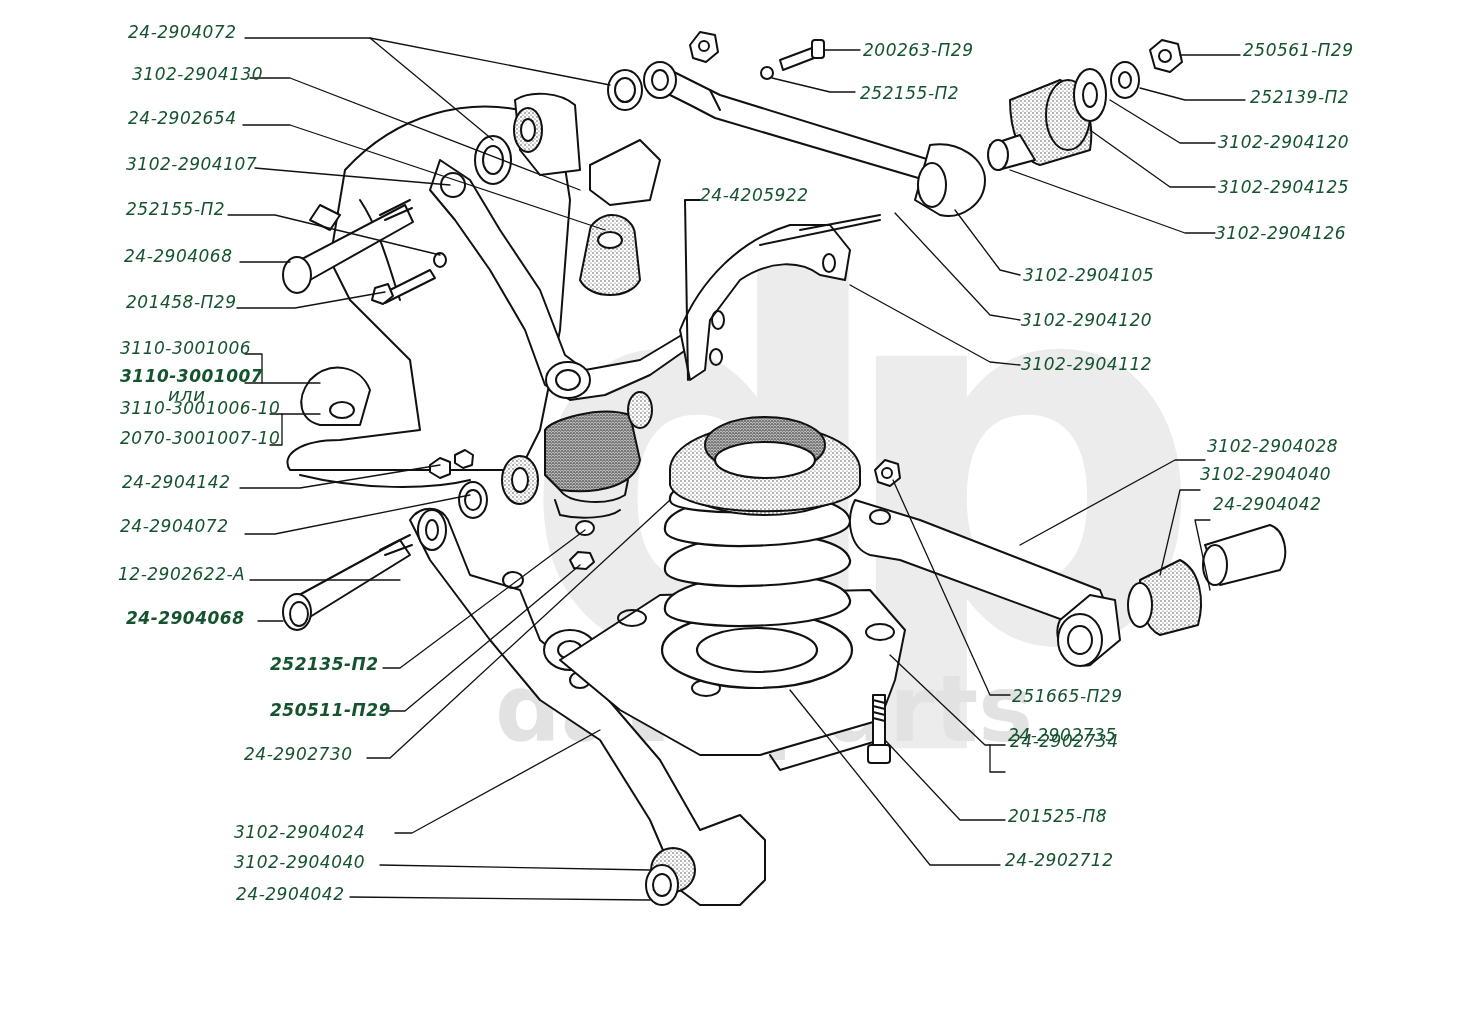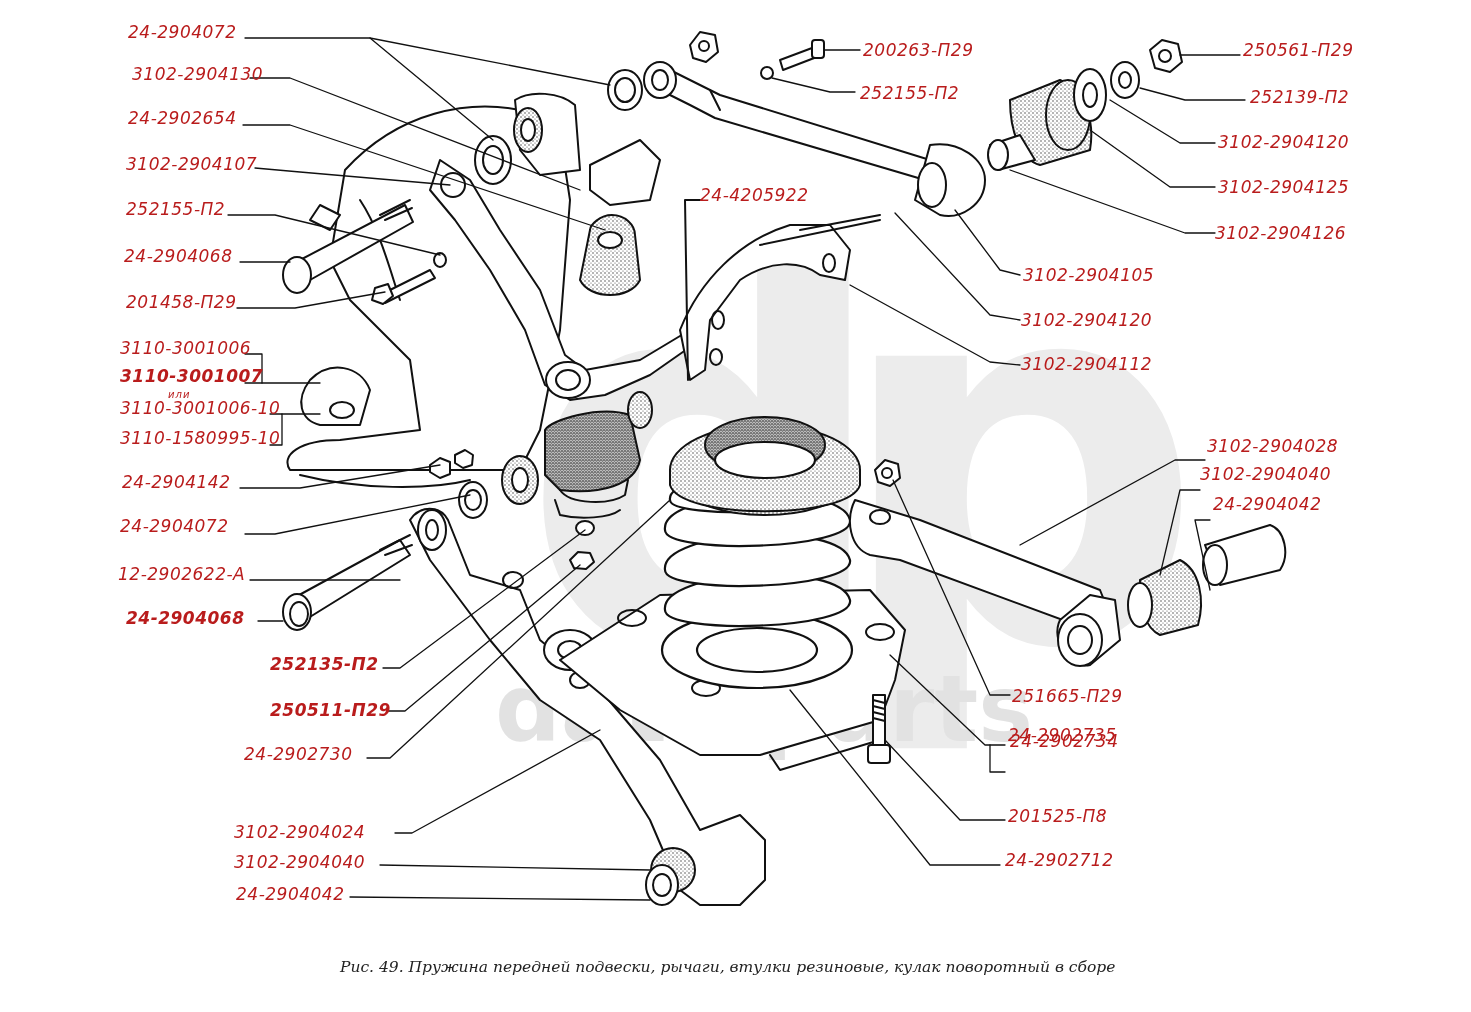--- a/index.html
+++ b/index.html
@@ -1,21 +1,21 @@
 <!DOCTYPE html>
 <html><head>
 <meta charset="utf-8">
 <style>
   html, body { margin:0; padding:0; background:#ffffff; }
   body { width:1471px; height:1012px; position:relative; overflow:hidden; font-family:"DejaVu Sans", sans-serif; }
   #stage { position:absolute; left:0; top:0; width:1471px; height:1012px; }
   svg#drawing { position:absolute; left:0; top:0; }
-  .lbl { position:absolute; font-family:"DejaVu Sans", sans-serif; font-style:italic; font-size:17px; color:#b91c1c; letter-spacing:0.5px; white-space:nowrap; line-height:20px; }
+  .lbl { position:absolute; font-family:"DejaVu Sans", sans-serif; font-style:italic; font-size:17px; color:#14532d; letter-spacing:0.5px; white-space:nowrap; line-height:20px; }
   .lbl.bold { font-weight:bold; }
-  .lbl.small { font-size:10px; letter-spacing:1px; }
+  .lbl.small { font-size:18px; letter-spacing:1px; }
   .caption { position:absolute; left:340px; top:958px; font-family:"DejaVu Serif", serif; font-style:italic; font-size:15.5px; color:#222; white-space:nowrap; }
   .watermark { position:absolute; font-family:"DejaVu Sans", sans-serif; font-weight:bold; color:#e2e2e2; white-space:nowrap; }
 </style>
 </head>
 <body>
 
 <div id="stage">
 
   <div class="watermark" style="left:520px;top:200px;font-size:520px;line-height:520px;color:#ececec;letter-spacing:-60px;">dp</div>
   <div class="watermark" style="left:495px;top:660px;font-size:92px;line-height:100px;">data parts</div>
@@ -262,21 +262,21 @@
   <div class="lbl" style="left:132px;top:64px;">3102-2904130</div>
   <div class="lbl" style="left:128px;top:108px;">24-2902654</div>
   <div class="lbl" style="left:126px;top:154px;">3102-2904107</div>
   <div class="lbl" style="left:126px;top:199px;">252155-П2</div>
   <div class="lbl" style="left:124px;top:246px;">24-2904068</div>
   <div class="lbl" style="left:126px;top:292px;">201458-П29</div>
   <div class="lbl" style="left:120px;top:338px;">3110-3001006</div>
   <div class="lbl" style="left:120px;top:366px;font-weight:bold;">3110-3001007</div>
   <div class="lbl small" style="left:168px;top:385px;">или</div>
   <div class="lbl" style="left:120px;top:398px;">3110-3001006-10</div>
-  <div class="lbl" style="left:120px;top:428px;">3110-1580995-10</div>
+  <div class="lbl" style="left:120px;top:428px;">2070-3001007-10</div>
   <div class="lbl" style="left:122px;top:472px;">24-2904142</div>
   <div class="lbl" style="left:120px;top:516px;">24-2904072</div>
   <div class="lbl" style="left:118px;top:564px;">12-2902622-А</div>
   <div class="lbl bold" style="left:126px;top:608px;">24-2904068</div>
   <div class="lbl bold" style="left:270px;top:654px;">252135-П2</div>
   <div class="lbl bold" style="left:270px;top:700px;">250511-П29</div>
   <div class="lbl" style="left:244px;top:744px;">24-2902730</div>
   <div class="lbl" style="left:234px;top:822px;">3102-2904024</div>
   <div class="lbl" style="left:234px;top:852px;">3102-2904040</div>
   <div class="lbl" style="left:236px;top:884px;">24-2904042</div>
@@ -294,14 +294,13 @@
   <div class="lbl" style="left:1021px;top:354px;">3102-2904112</div>
   <div class="lbl" style="left:1207px;top:436px;">3102-2904028</div>
   <div class="lbl" style="left:1200px;top:464px;">3102-2904040</div>
   <div class="lbl" style="left:1213px;top:494px;">24-2904042</div>
   <div class="lbl" style="left:1012px;top:686px;">251665-П29</div>
   <div class="lbl" style="left:1010px;top:731px;">24-2902734</div>
   <div class="lbl" style="left:1008px;top:725px;">24-2902735</div>
   <div class="lbl" style="left:1008px;top:806px;text-align:center;">201525-П8</div>
   <div class="lbl" style="left:1005px;top:850px;">24-2902712</div>
 
-  <div class="caption">Рис. 49. Пружина передней подвески, рычаги, втулки резиновые, кулак поворотный в сборе</div>
 </div>
 
 </body></html>

